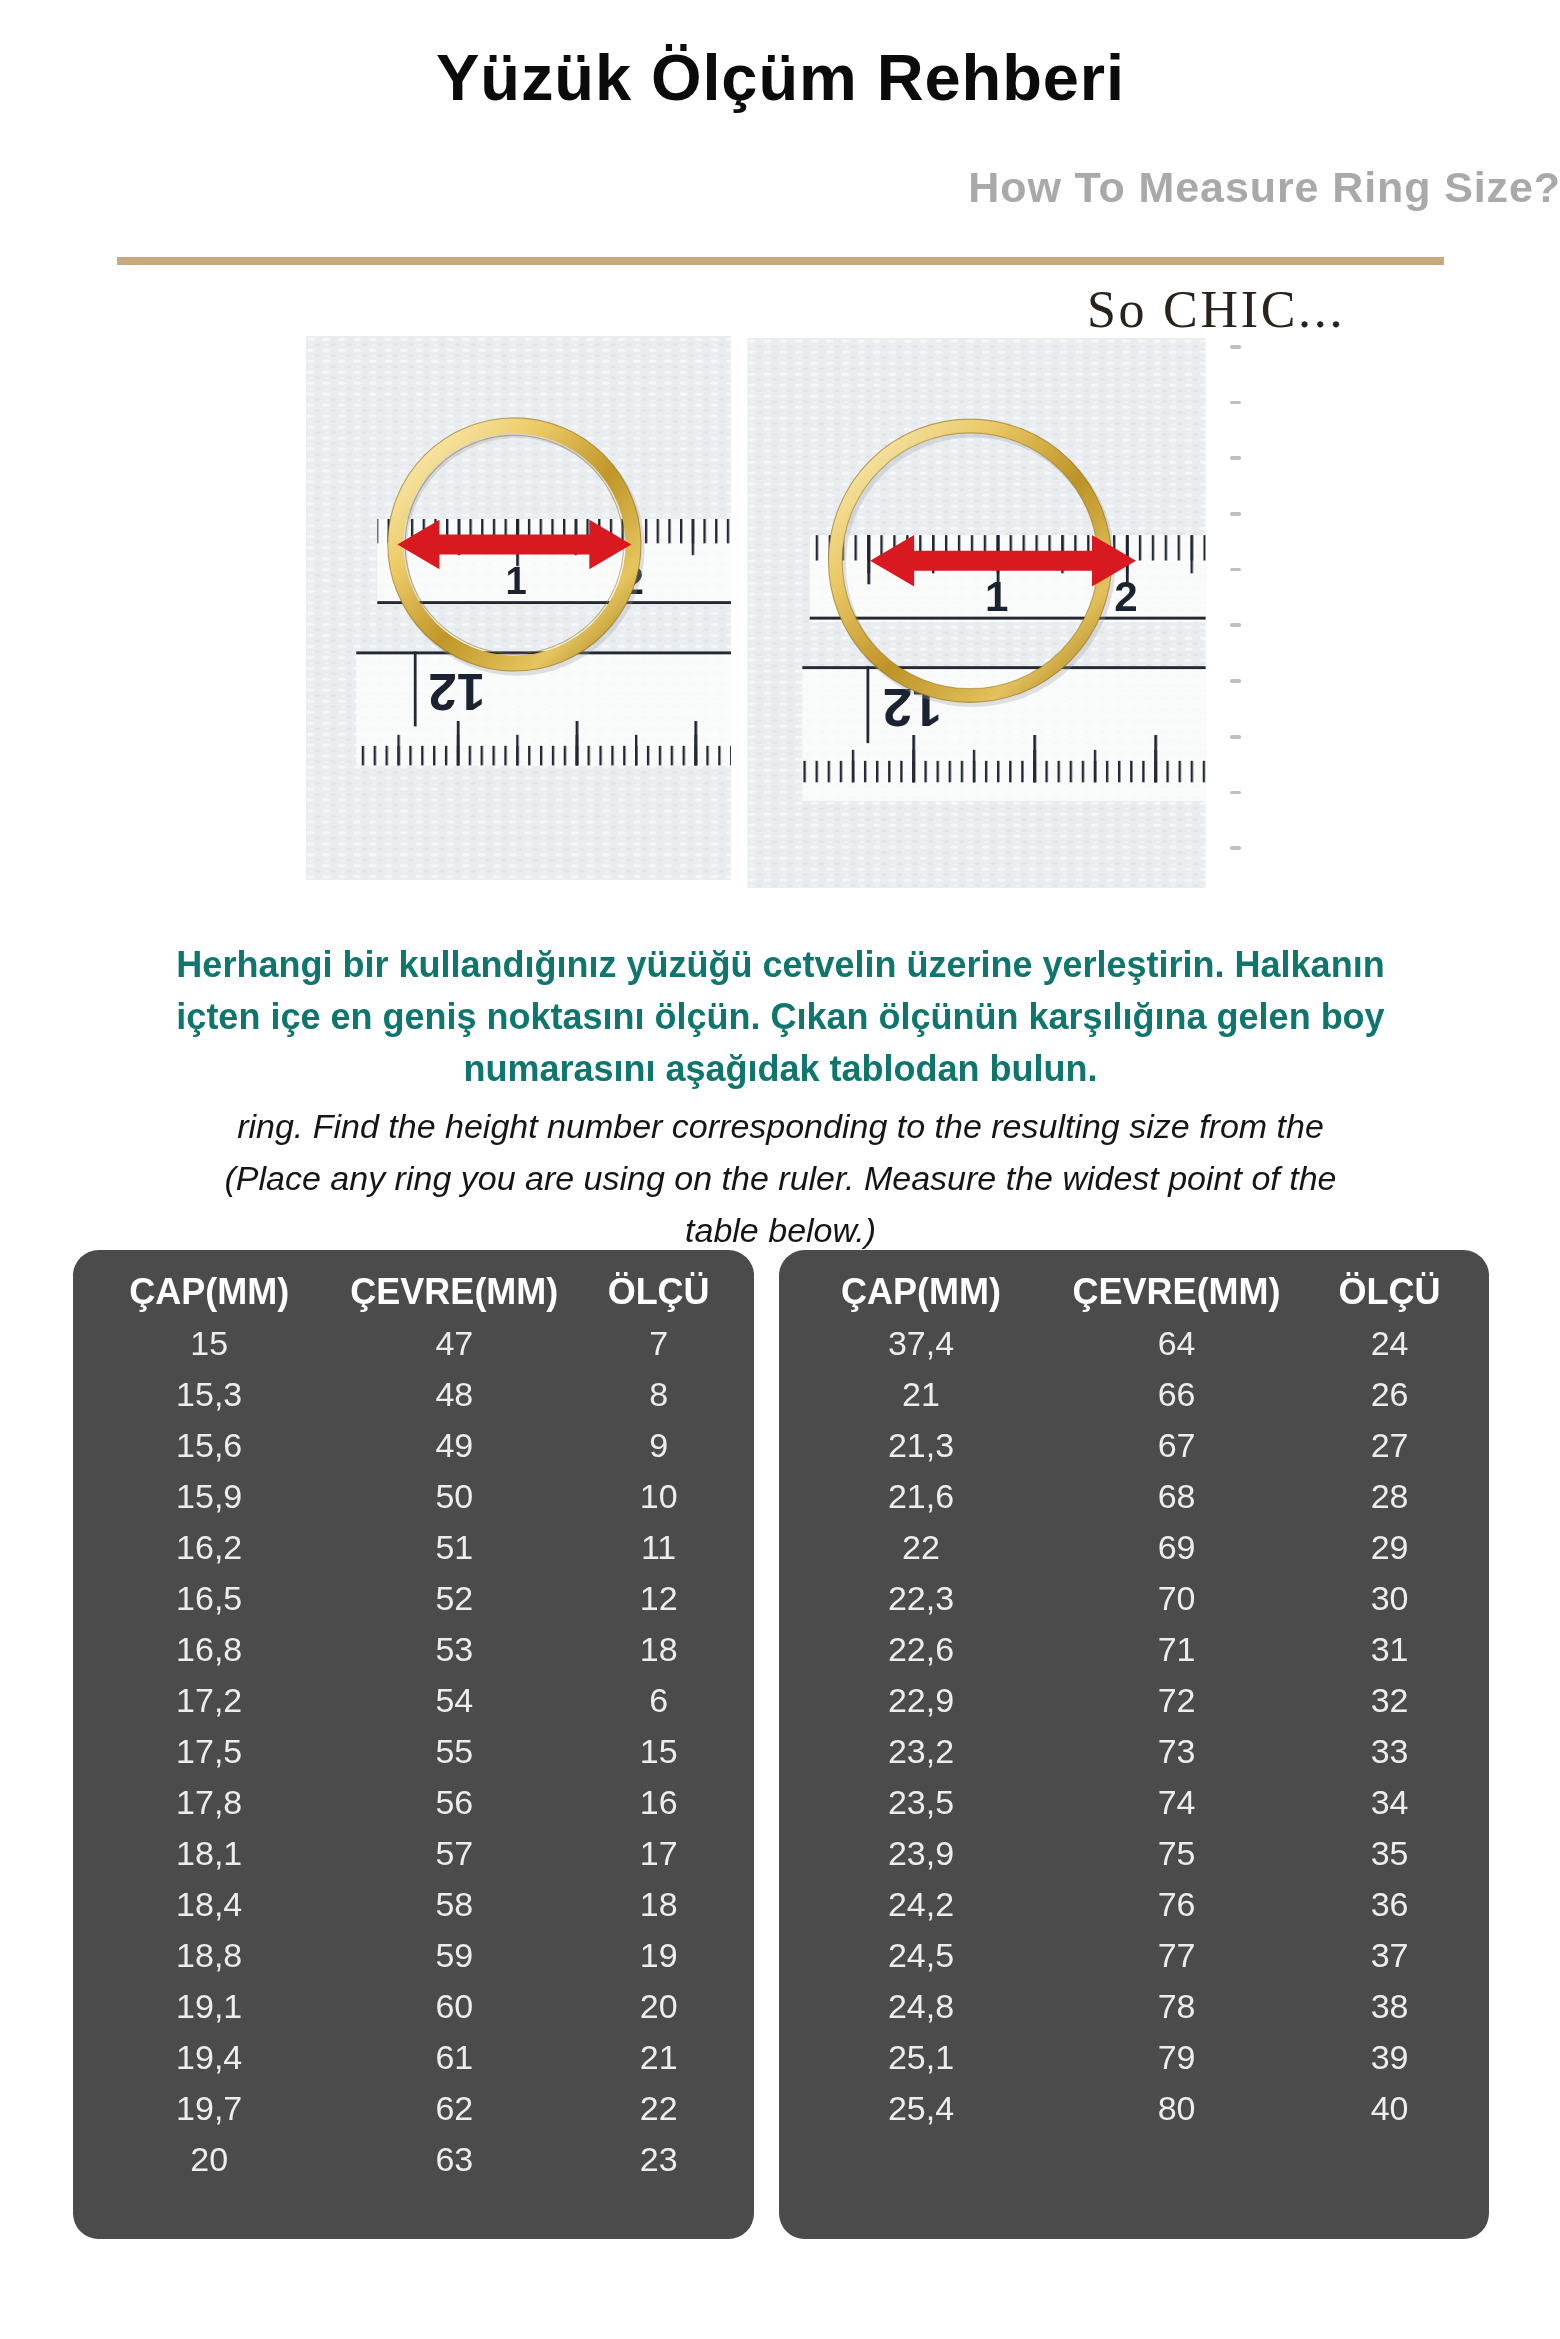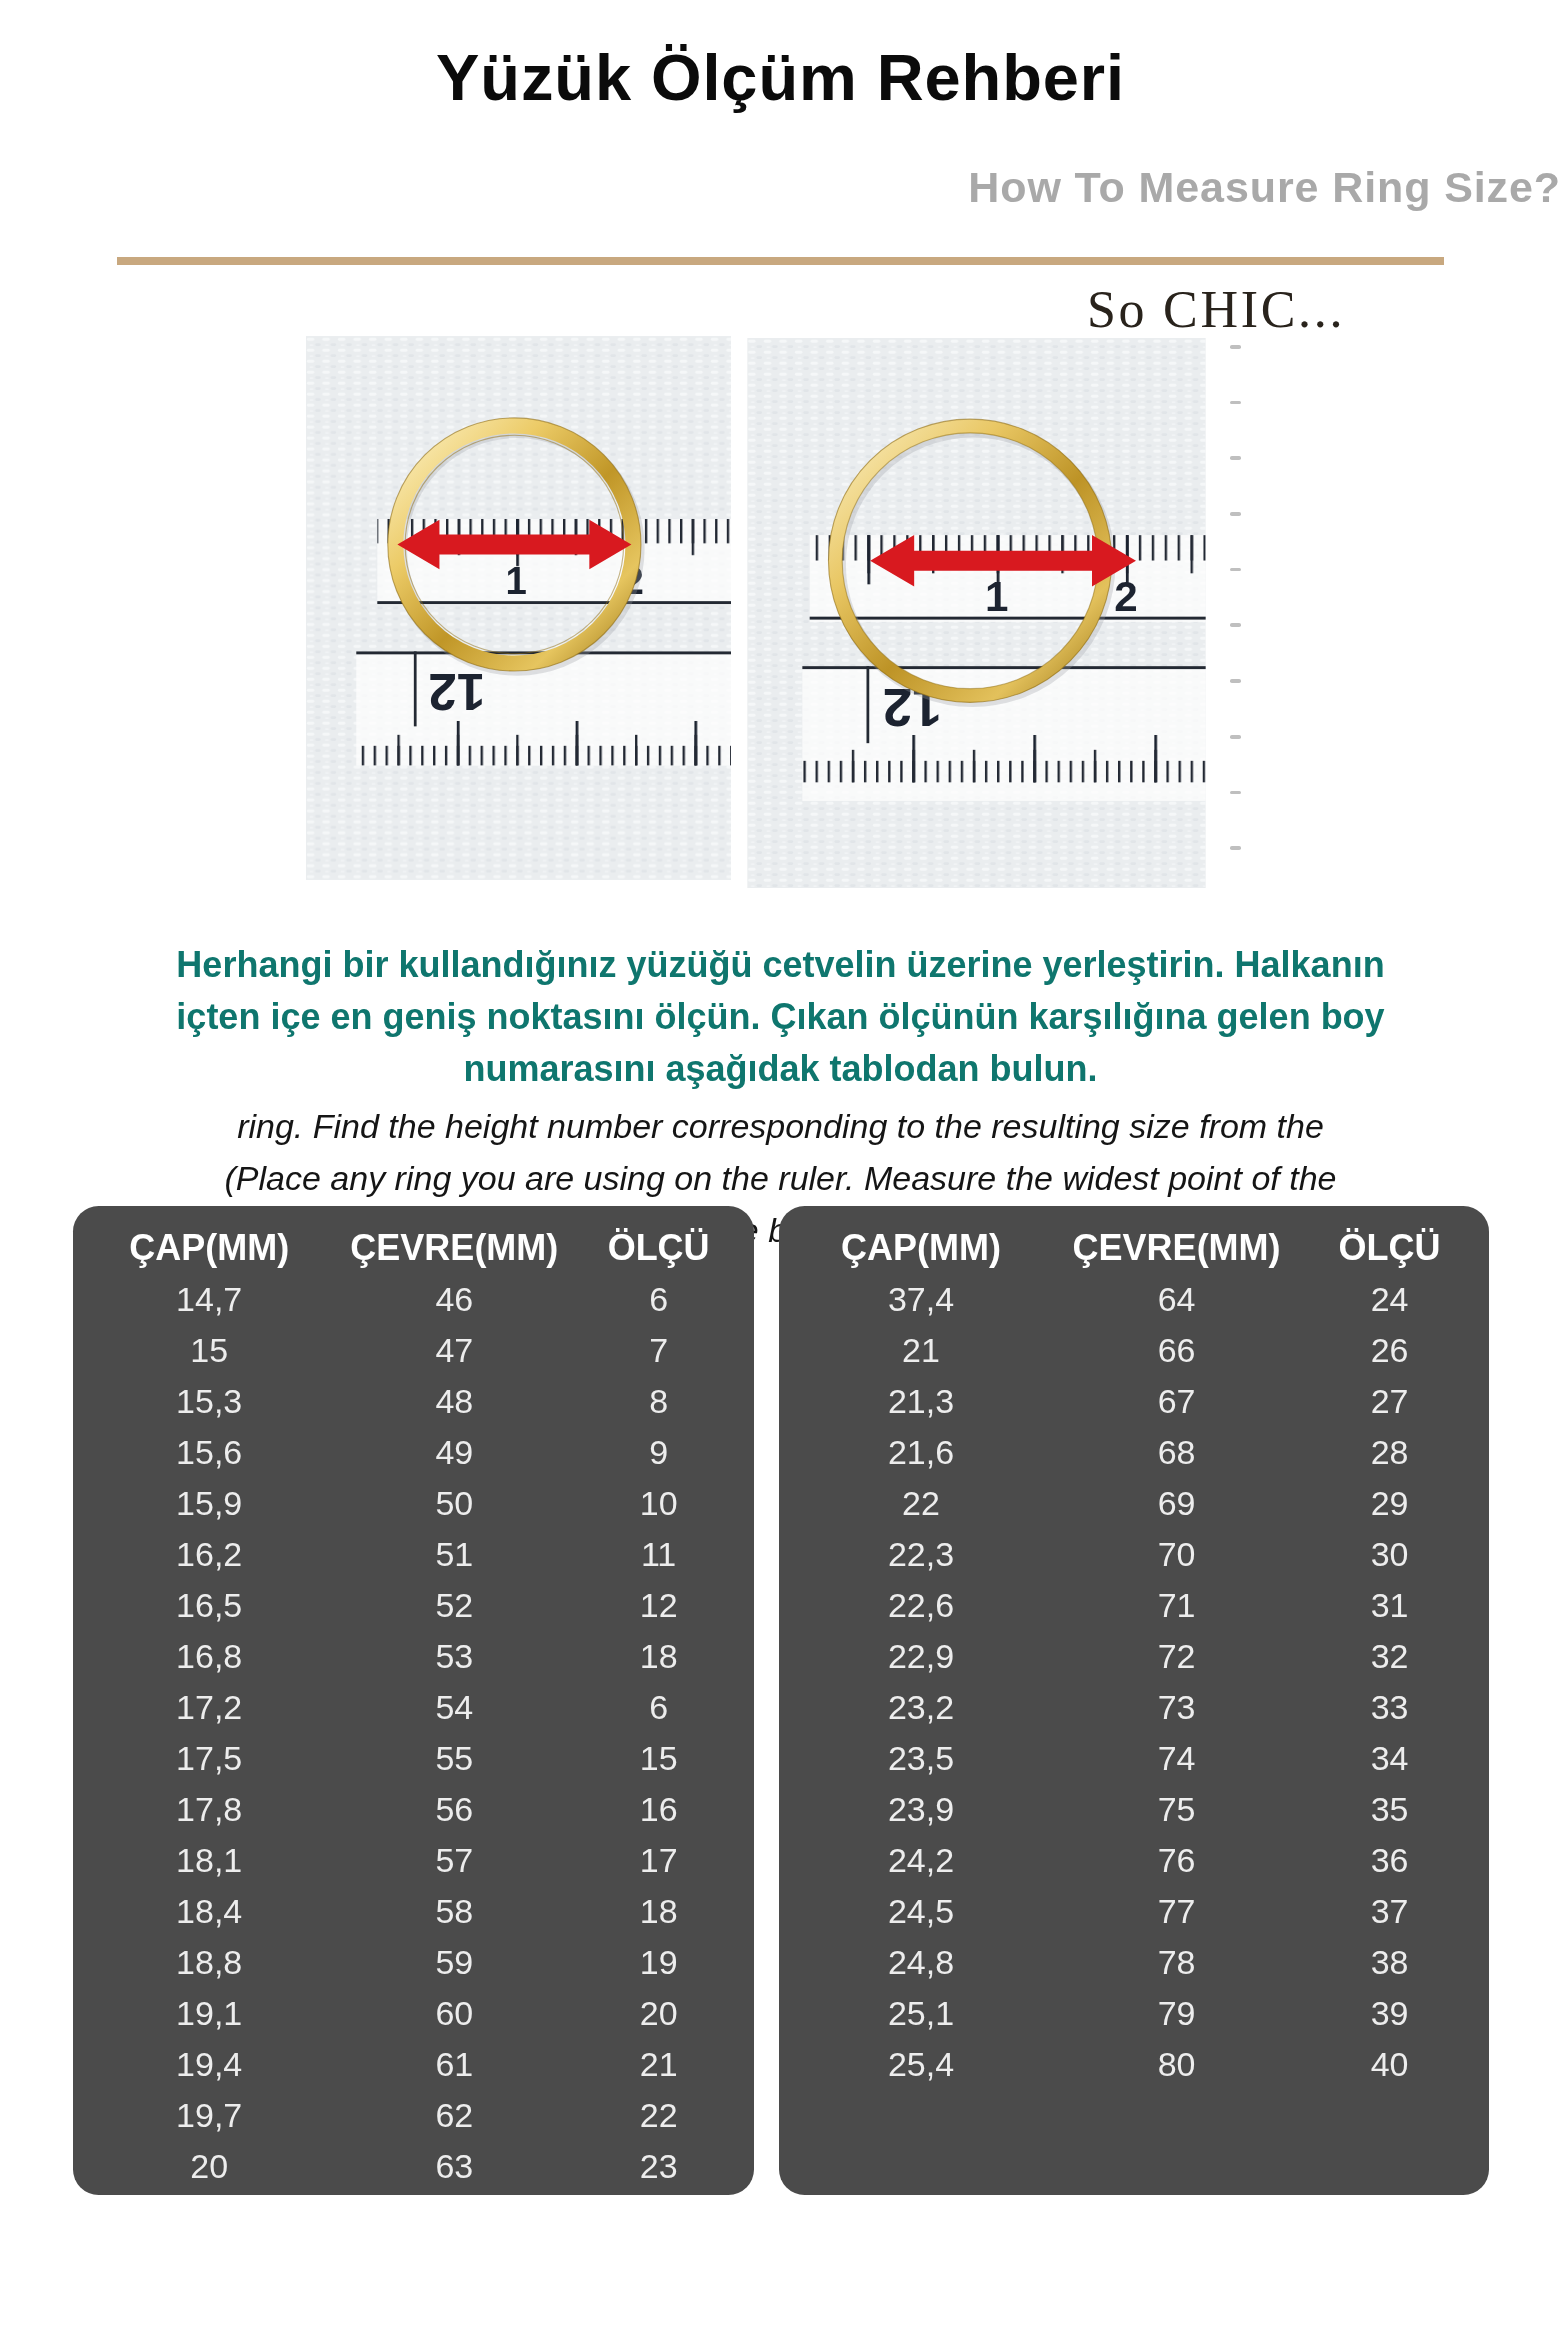--- a/index.html
+++ b/index.html
@@ -20,21 +20,21 @@
   .photo.p-left{top:336px;left:306px;}
   .photo.p-right{top:338px;left:747px;}
 
   .dots{position:absolute;left:1230px;top:345px;display:flex;flex-direction:column;gap:52px;}
   .dots i{display:block;width:11px;height:3.7px;border-radius:1.8px;background:#bfbfbf;}
 
   .para{position:absolute;left:95px;width:1371px;text-align:center;}
   .para.tr{top:939px;font-size:36px;font-weight:700;line-height:52px;color:#0f766e;}
   .para.en{top:1100px;font-size:34px;font-style:italic;font-weight:400;line-height:52px;color:#151515;}
 
-  .size-table{position:absolute;top:1206px;height:989px;background:#4b4b4b;
+  .size-table{position:absolute;top:1250px;height:989px;background:#4b4b4b;
               border-radius:25.6px;color:#ffffff;}
   .size-table.t-left{left:73px;width:681px;}
   .size-table.t-right{left:779px;width:710px;}
   .thead,.trow{display:grid;grid-template-columns:40% 32% 28%;text-align:center;}
   .thead{margin-top:14.6px;height:53px;line-height:53px;font-size:36px;font-weight:700;color:#ffffff;}
   .trow{height:51px;line-height:51px;font-size:34px;font-weight:400;color:#ededed;}
   .trow span,.thead span{display:block;}
 
   svg text{font-family:"Liberation Sans",sans-serif;}
 </style>
@@ -211,25 +211,20 @@
   </div>
 
   <div class="size-table t-left">
     <div class="thead">
       <span>ÇAP(MM)</span>
       <span>ÇEVRE(MM)</span>
       <span>ÖLÇÜ</span>
     </div>
     <div>
 
-        <div class="trow">
-          <span>14,7</span>
-          <span>46</span>
-          <span>6</span>
-        </div>
 
         <div class="trow">
           <span>15</span>
           <span>47</span>
           <span>7</span>
         </div>
 
         <div class="trow">
           <span>15,3</span>
           <span>48</span>

